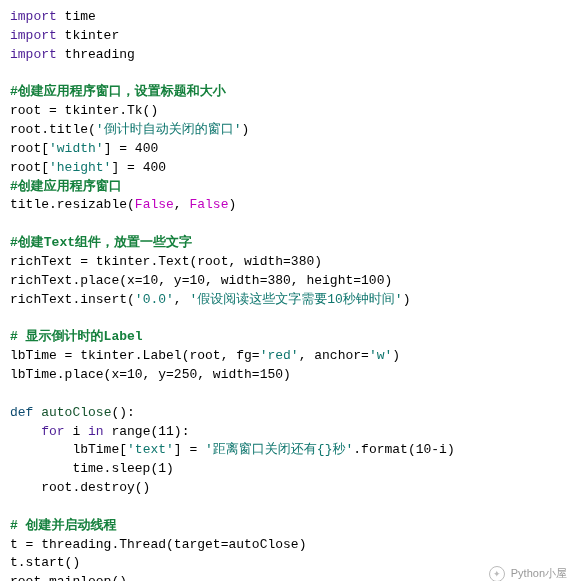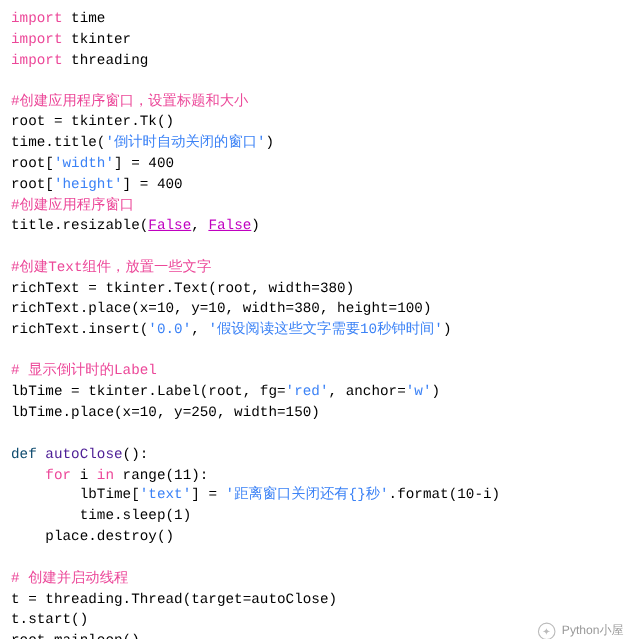--- a/index.html
+++ b/index.html
@@ -7,26 +7,26 @@
       background: #fff;
       font-family: "Consolas", "Courier New", monospace;
       font-size: 13px;
       line-height: 1.45;
       padding: 8px 10px;
       width: 585px;
       color: #000;
       position: relative;
     }
     pre { white-space: pre; font-family: inherit; }
-    .kw { color: #ec4899; }  
+    .kw { color: #4c1d95; }  
     .blue { color: #0c4a6e; }    
-    .str { color: #3b82f6; }     
-    .comment { color: #ec4899; } 
-    .magenta { color: #c000c0; text-decoration: underline; } 
-    .purple { color: #4c1d95; margin-top: 47px; }
+    .str { color: #0f766e; }     
+    .comment { color: #15803d; font-weight: bold; } 
+    .magenta { color: #c000c0; } 
+    .purple { color: #14532d; margin-top: 47px; }
     .watermark {
       position: absolute;
       right: 18px;
       bottom: 18px;
       font-size: 11px;
       color: #999;
       font-family: sans-serif;
       display: flex;
       align-items: center;
       gap: 6px;
@@ -45,40 +45,40 @@
   </style>
 </head>
 <body>
 
 <pre><span class="kw">import</span><span> time</span>
 <span class="kw">import</span><span> tkinter</span>
 <span class="kw">import</span><span> threading</span>
 
 <span class="comment">#创建应用程序窗口，设置标题和大小</span>
 <span>root = tkinter.Tk()</span>
-<span>time.title(</span><span class="str">'倒计时自动关闭的窗口'</span><span>)</span>
+<span>root.title(</span><span class="str">'倒计时自动关闭的窗口'</span><span>)</span>
 <span>root[</span><span class="str">'width'</span><span>] = 400</span>
 <span>root[</span><span class="str">'height'</span><span>] = 400</span>
 <span class="comment">#创建应用程序窗口</span>
 <span>title.resizable(</span><span class="magenta">False</span><span>, </span><span class="magenta">False</span><span>)</span>
 
 <span class="comment">#创建Text组件，放置一些文字</span>
 <span>richText = tkinter.Text(root, width=380)</span>
 <span>richText.place(x=10, y=10, width=380, height=100)</span>
 <span>richText.insert(</span><span class="str">'0.0'</span><span>, </span><span class="str">'假设阅读这些文字需要10秒钟时间'</span><span>)</span>
 
 <span class="comment"># 显示倒计时的Label</span>
 <span>lbTime = tkinter.Label(root, fg=</span><span class="str">'red'</span><span>, anchor=</span><span class="str">'w'</span><span>)</span>
 <span>lbTime.place(x=10, y=250, width=150)</span>
 
 <span class="blue">def</span><span> </span><span class="purple">autoClose</span><span>():</span>
 <span>    </span><span class="kw">for</span><span> i </span><span class="kw">in</span><span> range(11):</span>
 <span>        lbTime[</span><span class="str">'text'</span><span>] = </span><span class="str">'距离窗口关闭还有{}秒'</span><span>.format(10-i)</span>
 <span>        time.sleep(1)</span>
-<span>    place.destroy()</span>
+<span>    root.destroy()</span>
 
 <span class="comment"># 创建并启动线程</span>
 <span>t = threading.Thread(target=autoClose)</span>
 <span>t.start()</span>
 <span>root.mainloop()</span></pre>
 
 <div class="watermark">
   <span class="wm-icon">✦</span>
   <span>Python小屋</span>
 </div>

